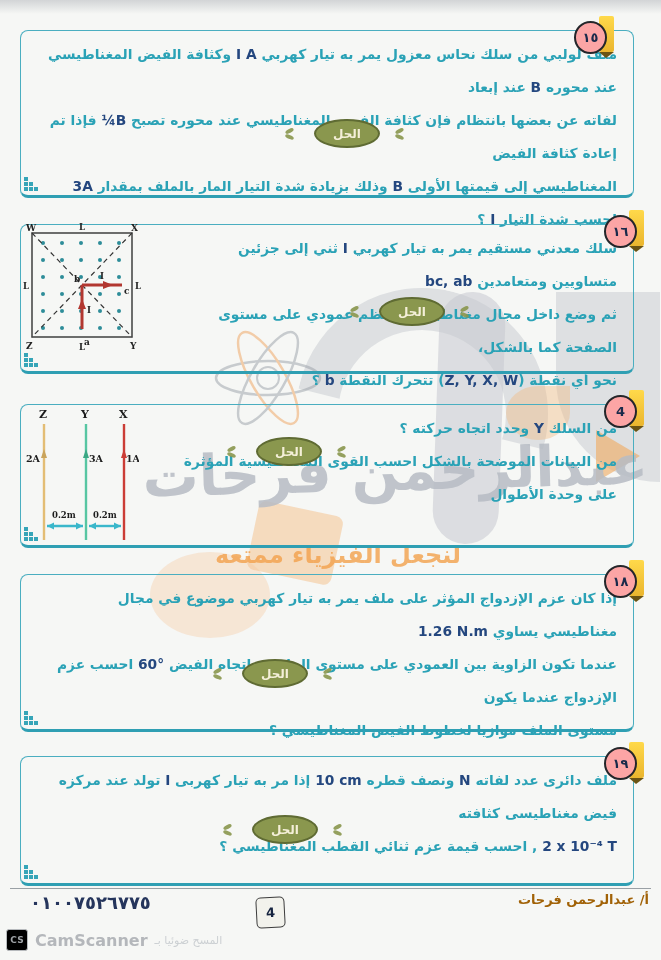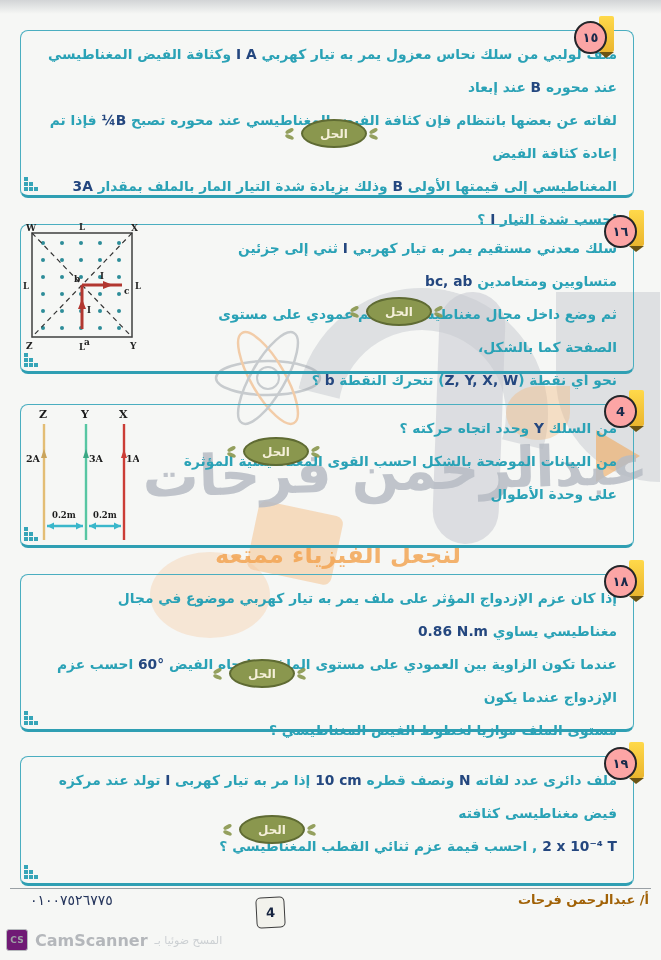--- a/index.html
+++ b/index.html
@@ -35,44 +35,44 @@
   
   .qbadge{position:absolute;top:-12px;right:-8px;width:36px;height:44px;z-index:3;}
   .qbadge.inset{right:22px;}
   .ribbon{position:absolute;top:-3px;right:-3px;width:15px;height:36px;background:linear-gradient(#ffd94a,#eab52e);border-radius:2px;}
   .ribbon::after{content:"";position:absolute;bottom:-6px;left:0;border-left:7px solid transparent;border-right:8px solid transparent;border-top:6px solid #6b5414;}
   .badge-circle{position:absolute;top:2px;right:4px;width:29px;height:29px;border-radius:50%;background:#fca5a5;
         border:2.2px solid #24262a;display:flex;align-items:center;justify-content:center;
         font-size:13px;font-weight:bold;color:#1a2a4a;}
 
   
-  .stamp{position:absolute;display:flex;align-items:center;gap:2px;z-index:2;}
+  .stamp{position:absolute;display:flex;align-items:center;gap:15px;z-index:2;}
   .stamp-oval{width:62px;height:25px;background:#8a974e;border:2px solid #5f6b33;border-radius:50%;
         display:flex;align-items:center;justify-content:center;color:#f4efd8;font-size:12px;font-weight:bold;}
   .leaf{width:14px;height:12px;position:relative;opacity:.9;}
   .leaf::before,.leaf::after{content:"";position:absolute;background:#8a974e;width:9px;height:4px;border-radius:50%;}
   .leaf::before{top:1px;transform:rotate(-28deg);}
   .leaf::after{top:7px;transform:rotate(22deg);}
 
   
   .pixel-blocks{position:absolute;left:3px;bottom:2px;width:16px;height:16px;z-index:2;}
   .pixel-blocks::before{content:"";position:absolute;left:0;top:0;width:4px;height:4px;background:#36a5b8;
      box-shadow:0 5px 0 #36a5b8,5px 5px 0 #36a5b8,0 10px 0 #36a5b8,5px 10px 0 #36a5b8,10px 10px 0 #36a5b8;}
 
   .diagram{position:absolute;z-index:2;}
 
   
   .footer-line{position:absolute;left:10px;right:10px;top:888px;border-top:1.5px solid #9aa0a5;z-index:2;}
   .footer-teacher{position:absolute;right:12px;top:892px;font-size:13px;font-weight:bold;color:#a16207;direction:rtl;z-index:2;}
-  .footer-phone{position:absolute;left:30px;top:892px;font-size:14px;font-weight:normal;color:#25355c;z-index:2;letter-spacing:1px;}
+  .footer-phone{position:absolute;left:30px;top:892px;font-size:18px;font-weight:bold;color:#25355c;z-index:2;letter-spacing:1px;}
   .page-num-box{position:absolute;left:256px;top:897px;width:27px;height:29px;border:1.6px solid #3c3c3c;border-radius:5px;
      background:#f2f2ec;transform:rotate(-3deg);display:flex;align-items:center;justify-content:center;
      font-size:13px;font-weight:bold;color:#15233f;z-index:2;}
   .scanner{position:absolute;left:6px;top:929px;display:flex;align-items:center;gap:7px;z-index:2;}
-  .cs-logo{width:20px;height:20px;border:1.5px solid #b7babd;border-radius:3px;background:#701a75;
+  .cs-logo{width:20px;height:20px;border:1.5px solid #b7babd;border-radius:3px;background:#000000;
      display:flex;align-items:center;justify-content:center;font-size:9px;font-weight:bold;color:#9ea2a6;}
   .cs-brand{font-size:16px;color:#b4b7bb;font-weight:bold;}
   .cs-note{font-size:11px;color:#ccd0d3;direction:rtl;}
 
   svg text{font-family:"DejaVu Serif","Liberation Serif",serif;}
 </style>
 </head>
 <body>
 
 <div id="page">
@@ -223,21 +223,21 @@
     </div>
     <div class="pixel-blocks"></div>
   </section>
 
   <section class="qbox" style="top:574px;height:154px;">
     <div class="qbadge">
       <div class="ribbon"></div>
       <div class="badge-circle">١٨</div>
     </div>
     <div class="qtext" dir="rtl">
-      <p class="q-line">إذا كان عزم الإزدواج المؤثر على ملف يمر به تيار كهربي موضوع في مجال مغناطيسي يساوي <span class="lat">0.86 N.m</span></p>
+      <p class="q-line">إذا كان عزم الإزدواج المؤثر على ملف يمر به تيار كهربي موضوع في مجال مغناطيسي يساوي <span class="lat">1.26 N.m</span></p>
       <p class="q-line">عندما تكون الزاوية بين العمودي على مستوى الملف و اتجاه الفيض <span class="lat">60°</span> احسب عزم الإزدواج عندما يكون</p>
       <p class="q-line">مستوى الملف موازيا لخطوط الفيض المغناطيسي ؟</p>
     </div>
     <div class="stamp" style="left:192px;top:84px;">
       <span class="leaf"></span>
       <span class="stamp-oval">الحل</span>
       <span class="leaf"></span>
     </div>
     <div class="pixel-blocks"></div>
   </section>

